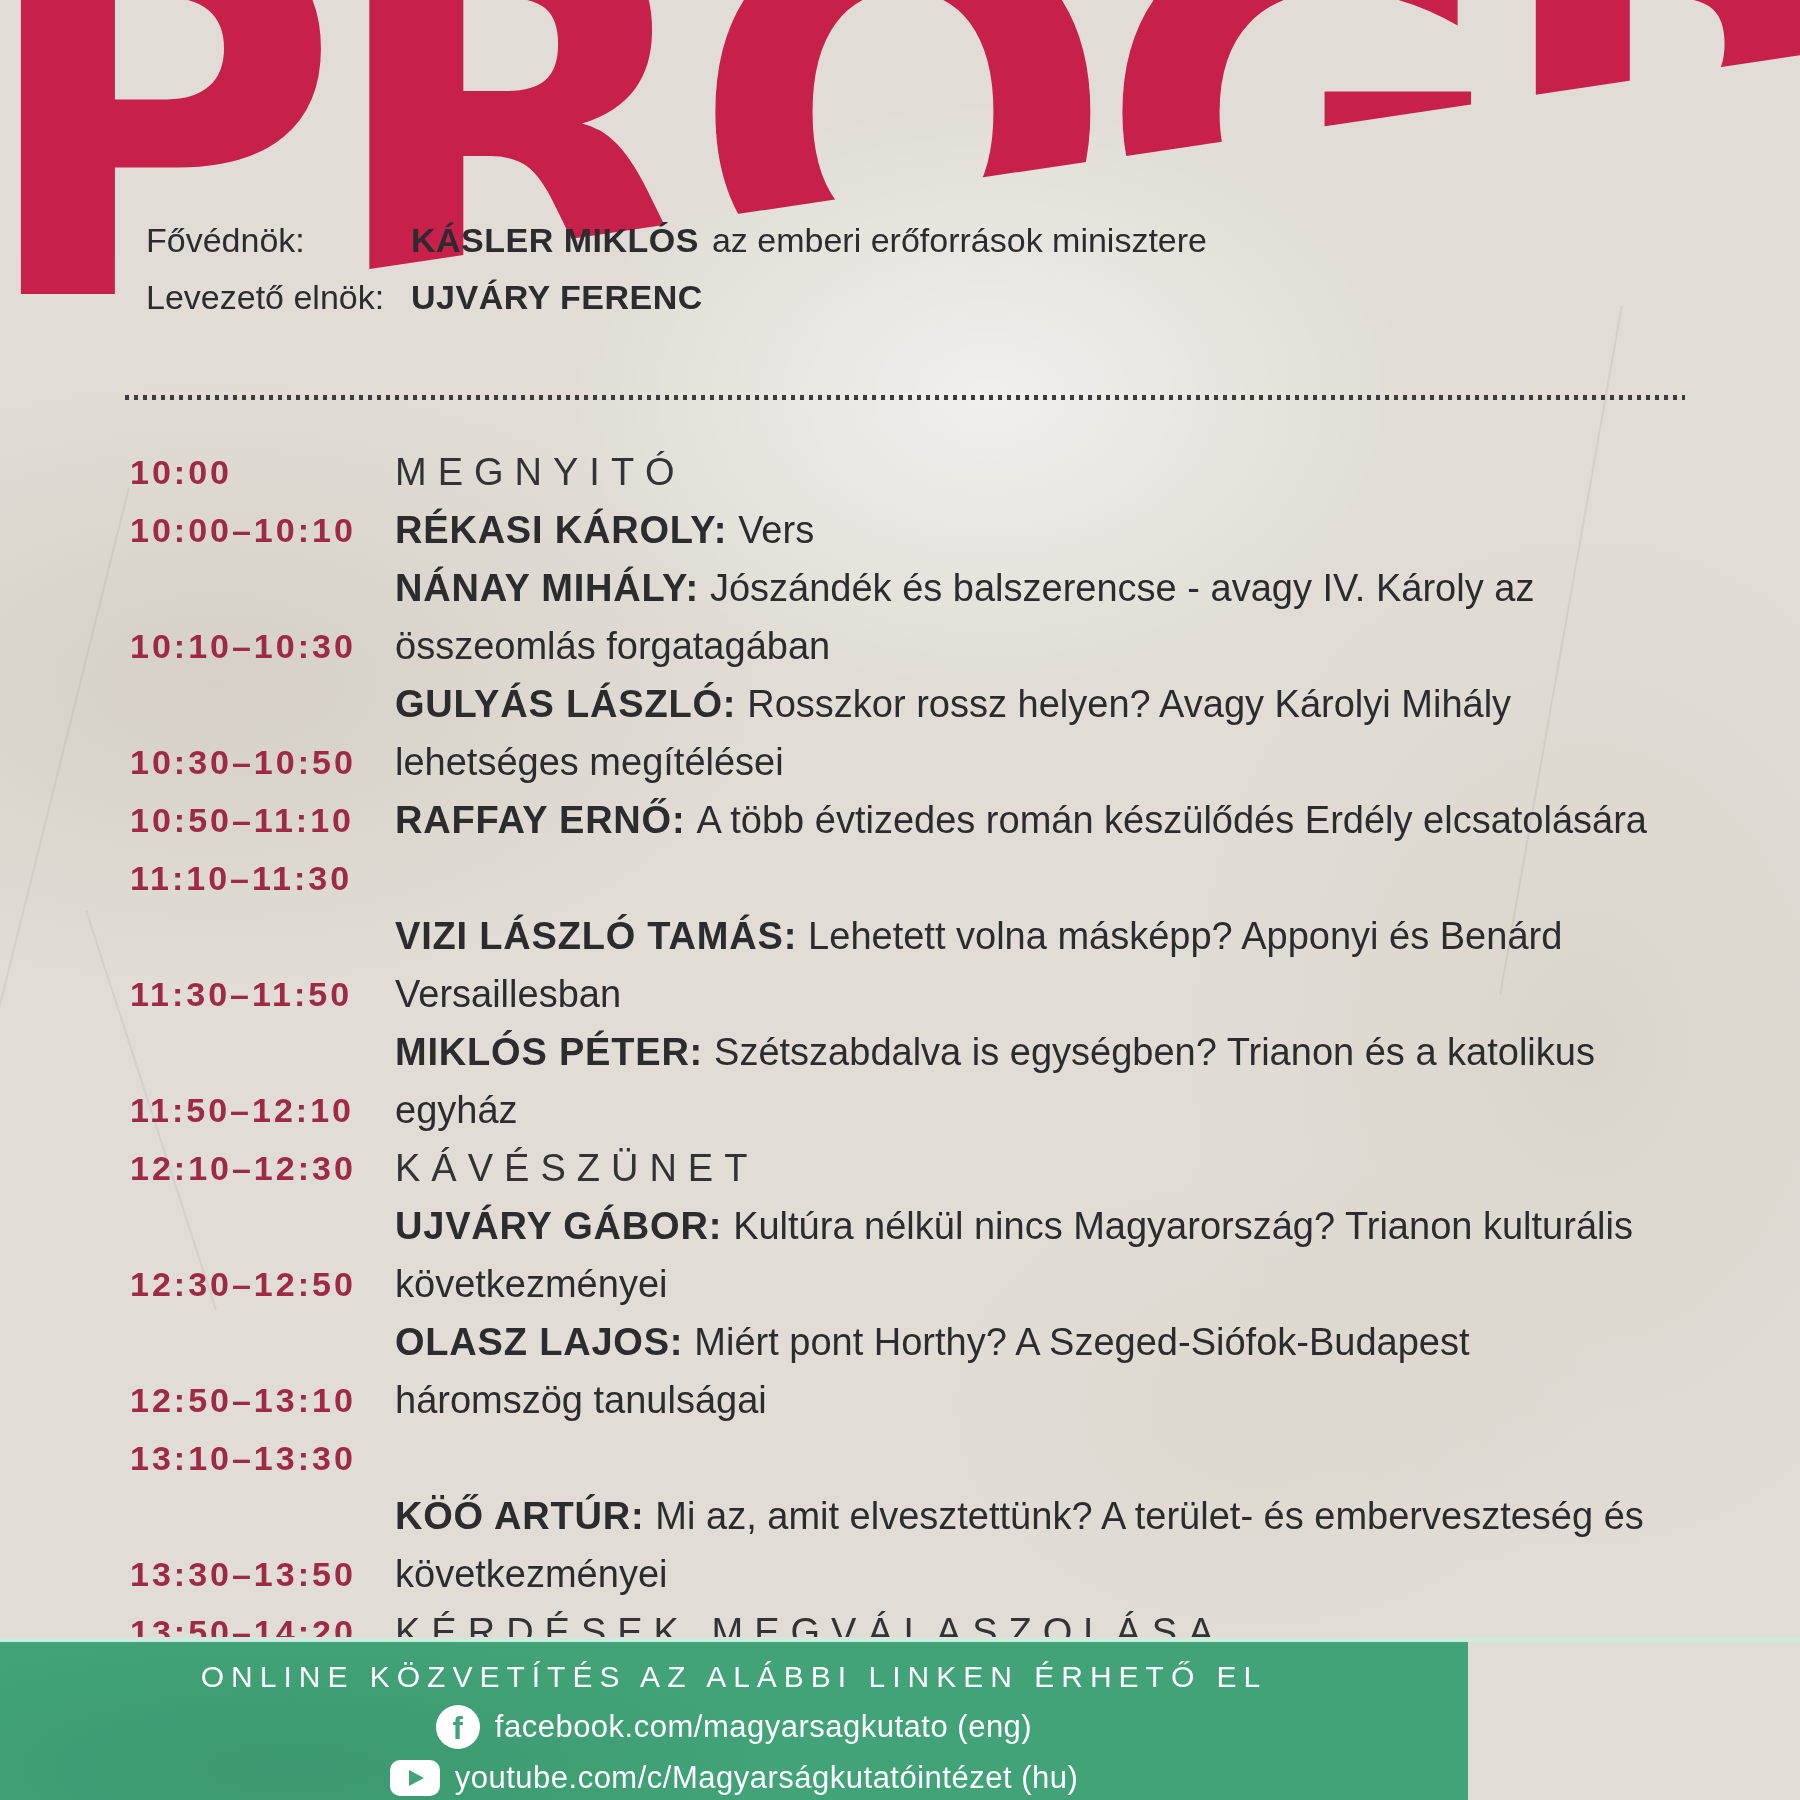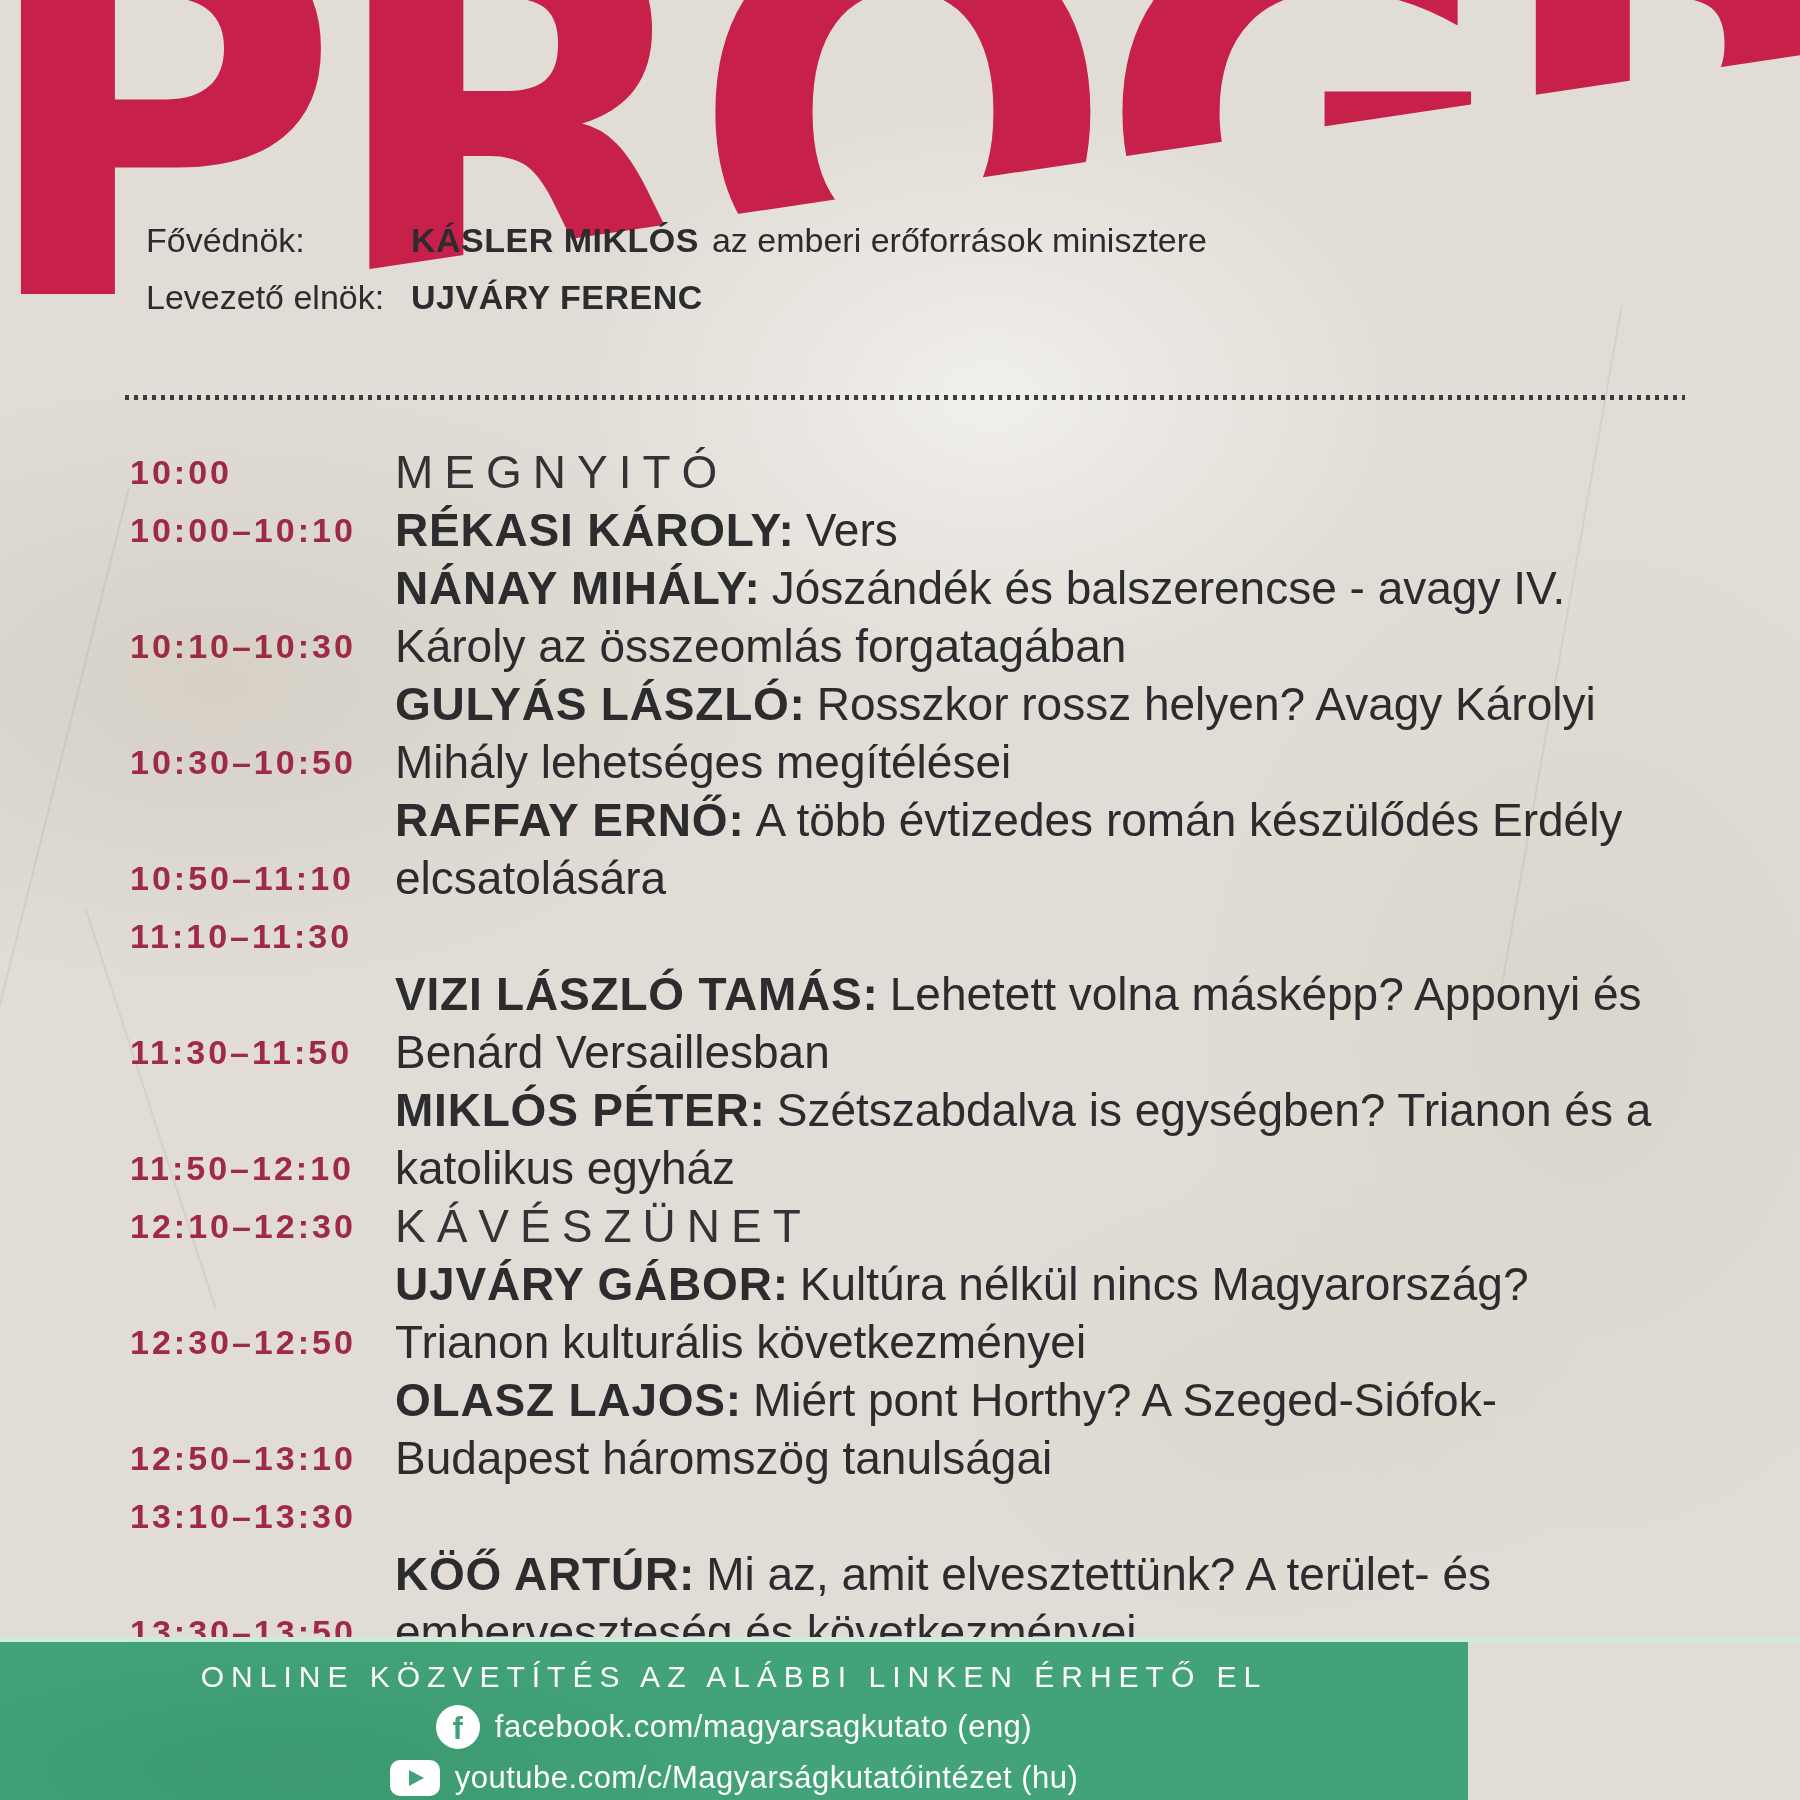--- a/index.html
+++ b/index.html
@@ -55,21 +55,21 @@
 
   
   .schedule { position: absolute; top: 443px; left: 130px; width: 1560px; }
   .srow { display: flex; align-items: flex-end; }
   .stime {
     width: 265px; flex: none;
     color: #9e2a45; font-weight: bold;
     font-size: 34px; line-height: 58px; letter-spacing: 3px;
     white-space: nowrap;
   }
-  .sdesc { max-width: 1270px; font-size: 46px; line-height: 58px; color: #2c2c2f; }
+  .sdesc { max-width: 1270px; font-size: 38px; line-height: 58px; color: #2c2c2f; }
   .spk { font-weight: bold; letter-spacing: 0.8px; margin-right: 11px; }
   .spk:empty { display: none; }
   .srow.section .stitle { letter-spacing: 11px; color: #333336; }
 
   
   .mint-strip { position: absolute; left: 0; top: 1637px; width: 1800px; height: 5px; background: #cdeadb; }
   .footer-band {
     position: absolute; left: 0; top: 1642px; width: 1468px; height: 158px;
     background: #42a378;
     background-image: radial-gradient(ellipse 700px 200px at 20% 80%, rgba(0,60,40,0.10), transparent 70%);

